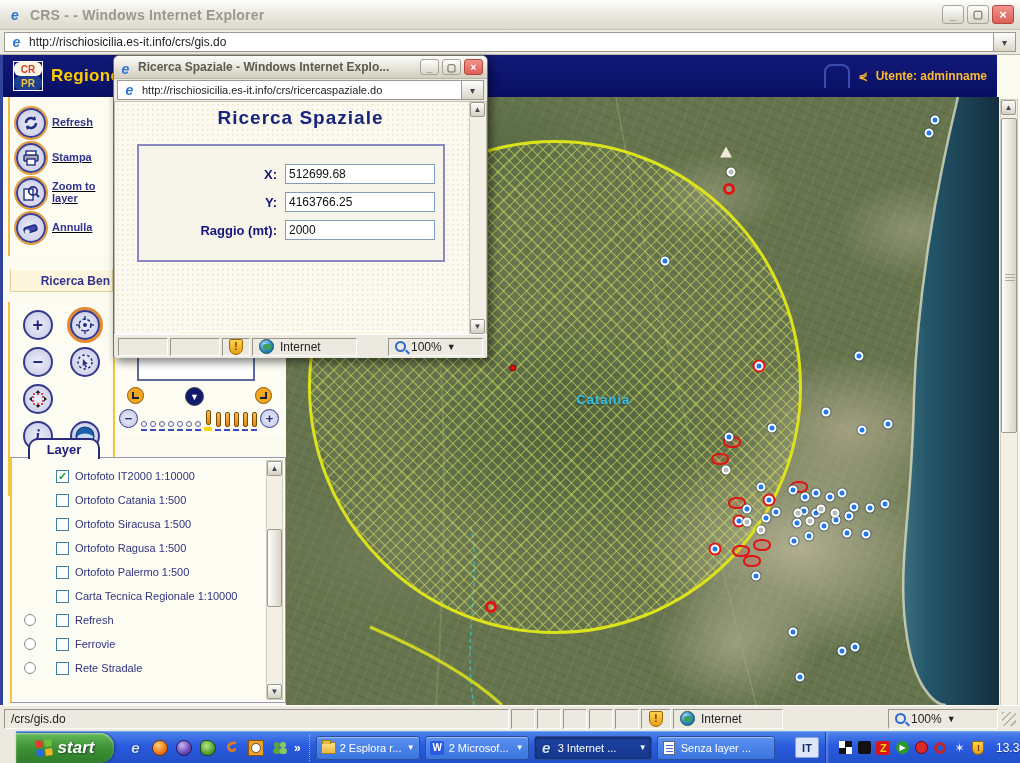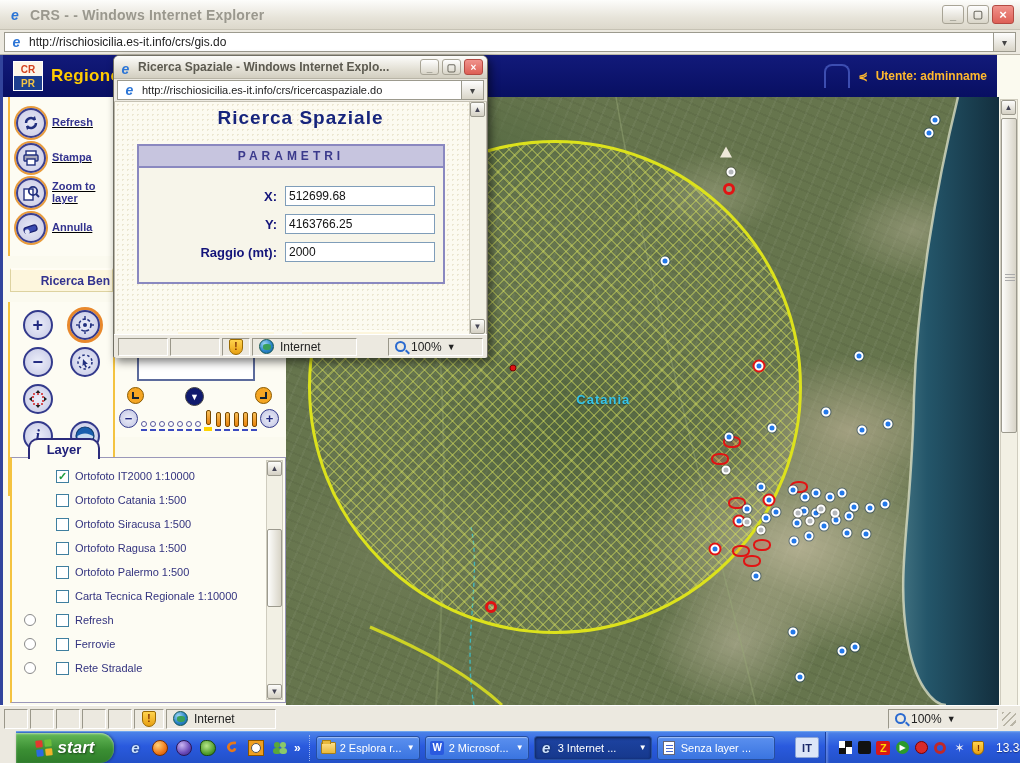--- a/index.html
+++ b/index.html
@@ -25,21 +25,21 @@
     display:flex;align-items:center;justify-content:center;font-size:10px;color:#444;}
   .ie-e{display:inline-flex;align-items:center;justify-content:center;width:100%;height:100%;
     color:#2a74d6;font-weight:bold;font-style:italic;font-size:14px;}
 
   
   .page{position:absolute;left:0;top:55px;width:1020px;height:650px;background:#fbfaef;}
   .page-edge{position:absolute;left:0;top:0;width:3px;height:650px;background:#32449c;}
   .page-header{position:absolute;left:3px;top:0;width:994px;height:42px;background:linear-gradient(#121a7a,#080f62);
     display:flex;align-items:center;padding:0 10px;}
   .logo{width:30px;height:30px;margin-right:8px;display:flex;flex-direction:column;border:1px solid #fff;}
-  .logo div{flex:1;display:flex;align-items:center;justify-content:center;font-size:10px;font-weight:bold;}
+  .logo div{flex:1;display:flex;align-items:center;justify-content:center;font-size:10px;font-weight:bold;border-radius:6px;}
   .logo .l1{background:#fdf6e8;color:#d2421e;}
   .logo .l2{background:#1d3f8f;color:#f5c544;}
   .brand{color:#ffcc00;font-weight:bold;font-size:17px;letter-spacing:.3px;}
   .hdr-right{margin-left:auto;display:flex;align-items:center;gap:8px;}
   .hdr-tab{width:26px;height:24px;border:2px solid #3c4db0;border-bottom:none;border-radius:8px 8px 0 0;align-self:flex-end;}
   .user-label{color:#ffb92e;font-weight:bold;font-size:12px;}
   .user-arrows{color:#ffb92e;font-size:11px;font-weight:bold;}
 
   .page-body{position:absolute;left:3px;top:42px;width:1017px;height:608px;}
 
@@ -583,20 +583,21 @@
         <div class="scr-arrow">▲</div>
         <div class="scr-thumb">
             <div class="grip"></div>
           </div>
         <div class="scr-arrow a-down">▼</div>
       </div>
     </div>
   </div>
 
   <div class="statusbar">
+    <div class="seg path">/crs/gis.do</div>
     <div class="seg small"></div>
       <div class="seg small"></div>
       <div class="seg small"></div>
     <div class="seg small"></div>
       <div class="seg small"></div>
     <div class="seg" style="width:30px;justify-content:center">
         <span class="shield">!</span>
       </div>
     <div class="seg" style="width:110px;gap:6px">
       <span class="globe"></span>
@@ -623,21 +624,20 @@
     <div class="dlg-addr">
       <div class="addr-field">
         <span class="t-ico"><span class="ie-e">e</span></span>
         <span style="font-size:11px">http://rischiosicilia.es-it.info/crs/ricercaspaziale.do</span>
       </div>
       <div class="addr-drop">▾</div>
     </div>
     <div class="dlg-body">
       <div class="dlg-heading">Ricerca Spaziale</div>
       <div class="param-box">
-        <div class="param-head">PARAMETRI</div>
         <div class="param-fields">
           <div class="field-row">
             <span class="field-lbl">X:</span>
             <input class="field-input" value="512699.68" style="">
           </div>
           <div class="field-row">
             <span class="field-lbl">Y:</span>
             <input class="field-input" value="4163766.25" style="">
           </div>
           <div class="field-row">

